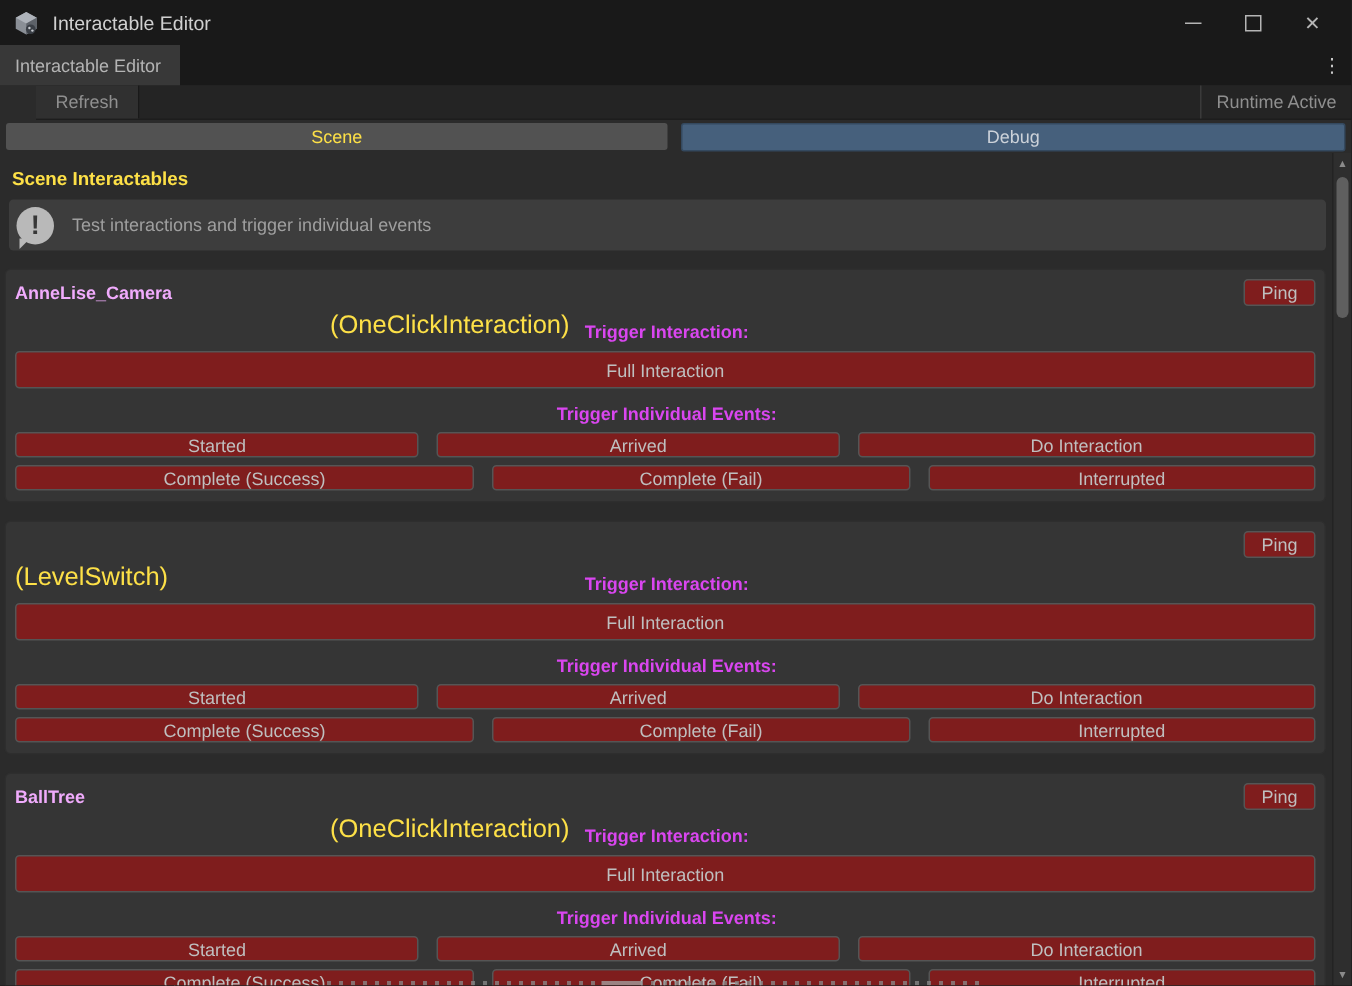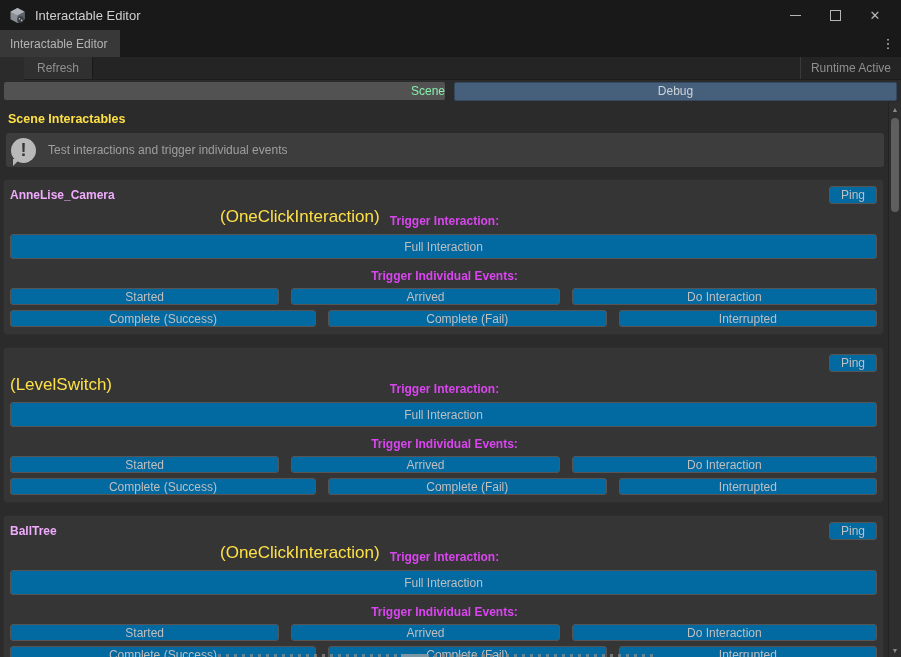--- a/index.html
+++ b/index.html
@@ -23,37 +23,37 @@
   .kebab{width:26px;display:flex;align-items:center;justify-content:center;color:#c8c8c8;font-size:13px;letter-spacing:0;}
 
   
   .toolbar{height:22px;background:#242424;display:flex;align-items:stretch;flex:0 0 auto;border-bottom:1px solid #1d1d1d;margin-left:24px;}
   .toolbar-btn{background:#303030;color:#909090;font-size:12px;display:flex;align-items:center;padding:0 13px;border-right:1px solid #191919;}
   .runtime-toggle{color:#8f8f8f;font-size:12px;display:flex;align-items:center;padding:0 10px;border-left:1px solid #3a3a3a;}
 
   
   .view-toggle{height:20px;display:flex;align-items:center;gap:9px;padding:1px 4px 1px 4px;flex:0 0 auto;background:#2b2b2b;}
   .seg-btn{flex:1;height:18px;border-radius:2px;display:flex;align-items:center;justify-content:center;font-size:12px;}
-  .seg-off{background:#525252;color:#86efac;justify-content:flex-end;}
+  .seg-off{background:#525252;color:#fde047;}
   .seg-on{background:#46607c;color:#ccd2d9;border:1px solid #34495f;height:17px;}
 
   
   .content{flex:1;position:relative;background:#2b2b2b;overflow:hidden;padding-right:13px;}
   .heading{margin:10px 0 0 8px;font-size:12.5px;font-weight:bold;color:#fde047;}
   .helpbox{margin:7px 4px 0 6px;height:34px;background:#3d3d3d;border-radius:3px;display:flex;align-items:center;}
   .info-icon{width:25px;height:25px;background:#b9b9b9;border-radius:50%;margin-left:5px;position:relative;display:flex;align-items:center;justify-content:center;color:#373737;font-weight:bold;font-size:18px;flex:0 0 auto;}
   .info-icon:after{content:"";position:absolute;left:2px;bottom:-3px;width:0;height:0;border-left:7px solid #b9b9b9;border-bottom:7px solid transparent;}
   .help-text{color:#9f9f9f;font-size:12px;margin-left:12px;}
 
   .section{margin:12px 4px 0 3px;background:#353535;border-radius:4px;padding:6px 6px 7px 6px;border:1px solid #2e2e2e;}
   .sec-head{display:flex;align-items:center;height:18px;}
   .sec-name{font-size:12px;font-weight:bold;color:#f0abfc;width:210px;flex:0 0 auto;}
   .sec-type{font-size:17px;color:#fde047;margin-top:43px;}
   .sec-spacer{flex:1;}
-  .btn{background:#0369a1;border:1px solid #555555;border-radius:3px;color:#bfbfbf;font-size:12px;display:flex;align-items:center;justify-content:center;box-sizing:border-box;}
+  .btn{background:#7f1d1d;border:1px solid #555555;border-radius:3px;color:#bfbfbf;font-size:12px;display:flex;align-items:center;justify-content:center;box-sizing:border-box;}
   .ping-btn{width:48px;height:18px;flex:0 0 auto;}
   .sub-label{font-size:12px;font-weight:bold;color:#d946ef;margin:10px 0 0 2px;text-align:center;}
   .full-btn{height:25px;margin-top:6px;}
   .ev-row{display:flex;gap:12px;margin-top:5px;}
   .ev-btn{height:17px;}
   .r1a{flex:275;} .r1b{flex:274;} .r1c{flex:312;}
   .r2a{flex:313;} .r2b{flex:285;} .r2c{flex:264;}
 
   
   .clipped-row{position:absolute;bottom:0;left:218px;width:650px;height:4px;overflow:hidden;opacity:.75;}

